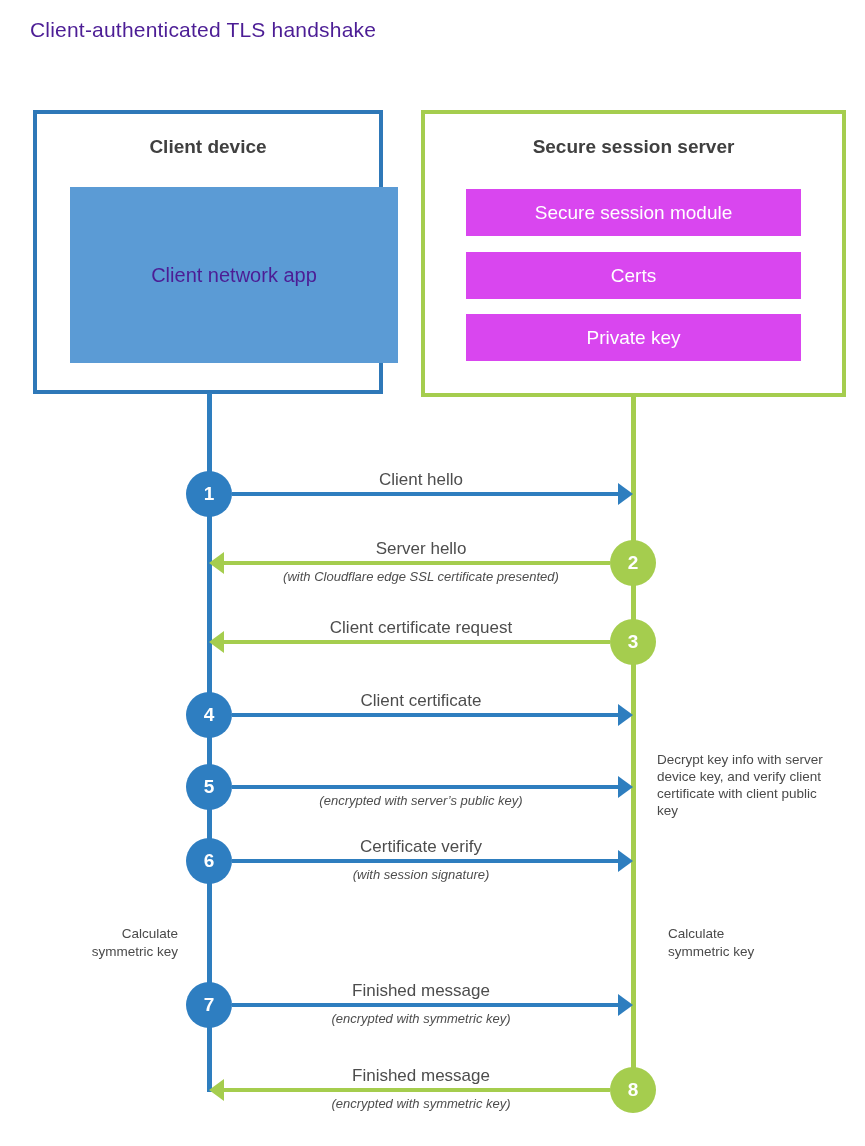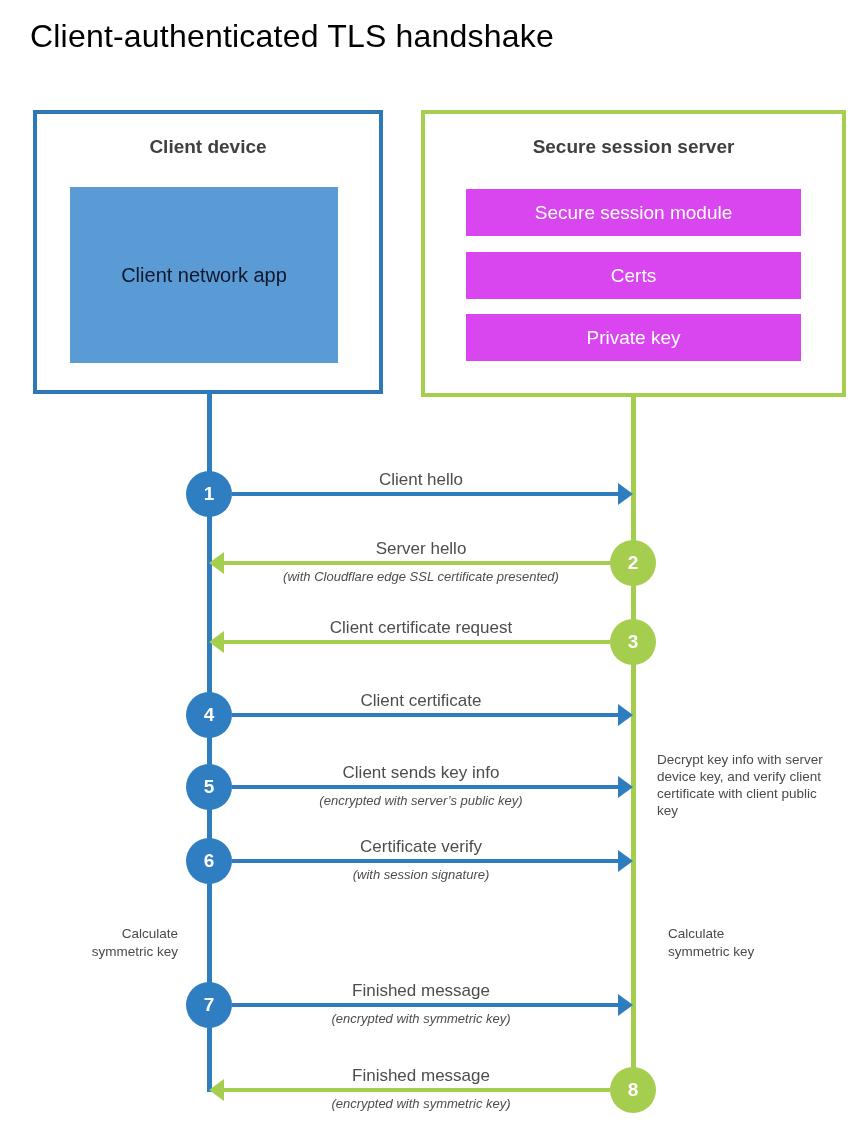--- a/index.html
+++ b/index.html
@@ -1,32 +1,32 @@
 <!DOCTYPE html>
 <html><head>
 <meta charset="utf-8">
 <style>
   * { margin:0; padding:0; box-sizing:border-box; }
   html,body { background:#ffffff; }
   body { font-family:"Liberation Sans","DejaVu Sans",sans-serif; color:#4a4a4a; }
   .page { position:relative; width:865px; height:1146px; background:#ffffff; overflow:hidden; }
   .abs { position:absolute; }
 
-  .diagram-title { left:30px; top:18px; font-size:32px; font-weight:300; color:#000000; letter-spacing:0.2px; }
+  .diagram-title { left:30px; top:18px; font-size:21px; font-weight:300; color:#4c1d95; letter-spacing:0.2px; }
 
   
   .client-box  { left:33px;  top:110px; width:350px; height:284px; border:4px solid #2e78b8; background:#ffffff; }
   .server-box  { left:421px; top:110px; width:425px; height:287px; border:4px solid #a5cd4e; background:#ffffff; }
   .box-title   { top:136px; font-size:19px; font-weight:700; color:#404040; text-align:center; }
   .client-box-title { left:33px;  width:350px; }
   .server-box-title { left:421px; width:425px; }
 
-  .client-app  { left:70px; top:187px; width:268px; height:176px; background:#5b9bd5;
+  .client-app  { left:70px; top:187px; width:328px; height:176px; background:#5b9bd5;
                  display:flex; align-items:center; justify-content:center; text-align:center;
-                 color:#0f172a; font-size:20px; line-height:26px; padding:0 40px; }
+                 color:#4c1d95; font-size:20px; line-height:26px; padding:0 40px; }
 
   .server-bar  { left:466px; width:335px; height:47px; background:#d946ef; color:#ffffff;
                  font-size:19px; display:flex; align-items:center; justify-content:center; }
   .bar-0 { top:189px; } .bar-1 { top:252px; } .bar-2 { top:314px; }
 
   
   .lifeline { width:5px; }
   .client-lifeline { left:207px; top:393px; height:699px; background:#2e7ebf; }
   .server-lifeline { left:631px; top:396px; height:697px; background:#a5cd4e; }
 
@@ -110,21 +110,20 @@
     <div class="msg-line"></div>
     <div class="msg-arrowhead"></div>
     <div class="msg-label">Client certificate</div>
     <div class="msg-sublabel"></div>
   </div>
 
   <div class="abs msg client m-4">
     <div class="step-circle">5</div>
     <div class="msg-line"></div>
     <div class="msg-arrowhead"></div>
-    <div class="msg-label">Client sends key info</div>
     <div class="msg-sublabel">(encrypted with server’s public key)</div>
   </div>
 
   <div class="abs msg client m-5">
     <div class="step-circle">6</div>
     <div class="msg-line"></div>
     <div class="msg-arrowhead"></div>
     <div class="msg-label">Certificate verify</div>
     <div class="msg-sublabel">(with session signature)</div>
   </div>

